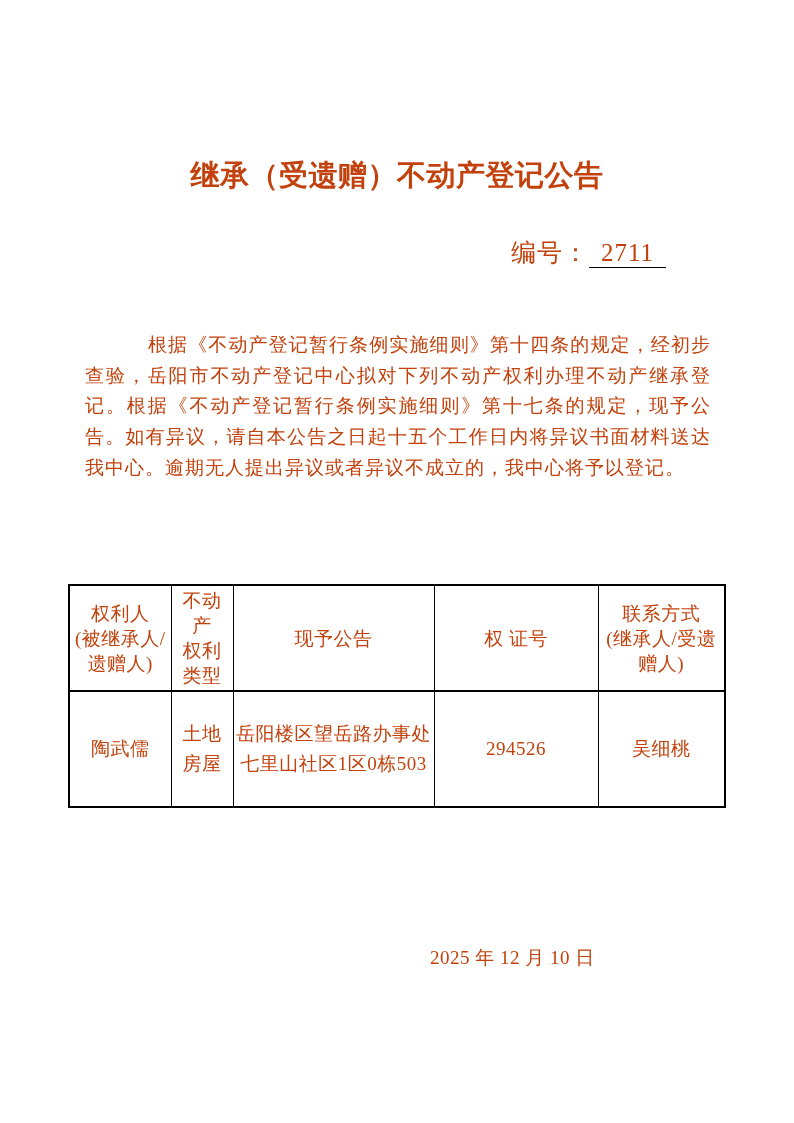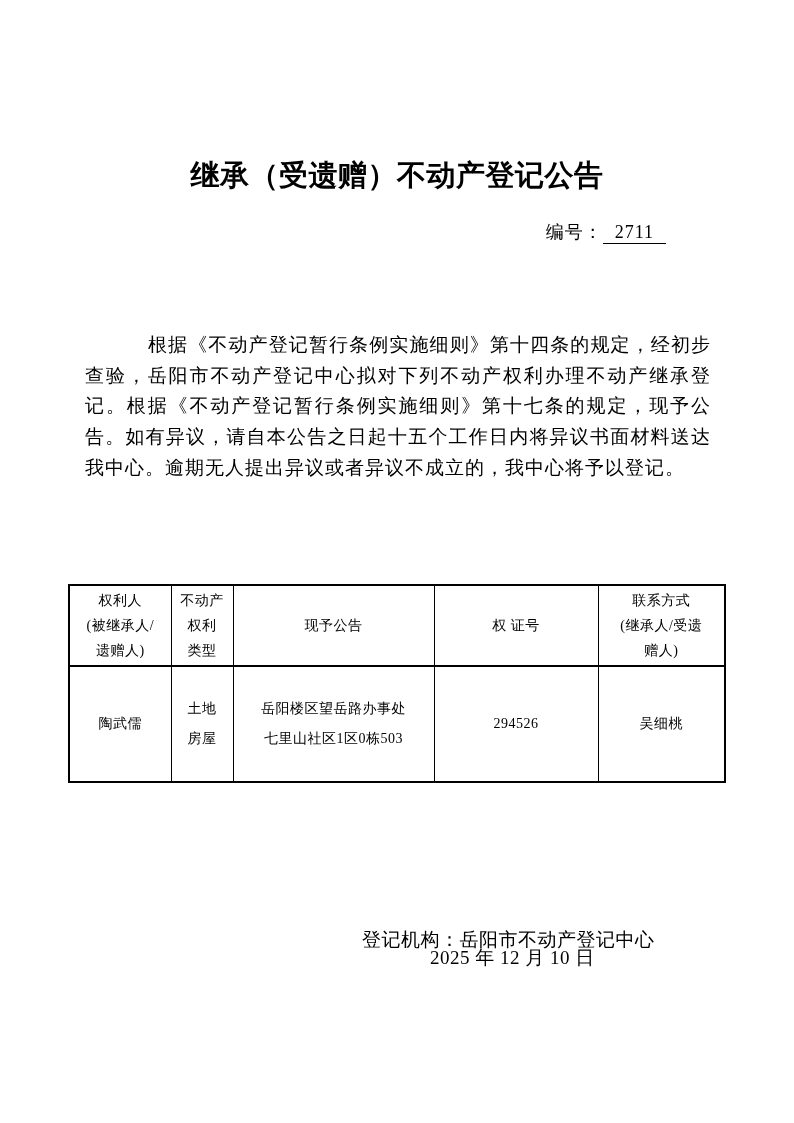--- a/index.html
+++ b/index.html
@@ -2,41 +2,41 @@
 <html><head>
 <meta charset="utf-8">
 <style>
   html, body { margin: 0; padding: 0; background: #ffffff; }
   .page {
     position: relative;
     width: 794px;
     height: 1123px;
     margin: 0 auto;
     background: #ffffff;
-    color: #000000;
+    color: #c2410c;
     font-family: "Liberation Serif", "DejaVu Serif", serif;
     overflow: hidden;
   }
   .title {
     position: absolute;
     top: 156px;
     left: 0;
     width: 100%;
     margin: 0;
     text-align: center;
     font-family: "Liberation Sans", "DejaVu Sans", sans-serif;
     font-weight: bold;
     font-size: 29px;
     letter-spacing: 0.5px;
   }
   .doc-no {
     position: absolute;
-    top: 220px;
+    top: 236px;
     right: 128px;
-    font-size: 18px;
+    font-size: 25px;
     letter-spacing: 1px;
   }
   .u { border-bottom: 1.4px solid #000; }
   .num-u { padding: 0 12px 1px 12px; }
   .body-text {
     position: absolute;
     top: 330px;
     left: 85px;
     width: 626px;
     font-size: 19px;
@@ -48,21 +48,21 @@
   .para { margin: 0; text-indent: 63px; }
   .addr-u { margin-left: 14px; padding-bottom: 1px; }
   .phone-u { margin-left: 8px; padding: 0 20px 1px 8px; }
   .notice-table {
     position: absolute;
     top: 584px;
     left: 68px;
     border-collapse: collapse;
     table-layout: fixed;
     border: 2px solid #000;
-    font-size: 14px;
+    font-size: 19px;
   }
   .notice-table th, .notice-table td {
     border: 1px solid #000;
     font-weight: normal;
     text-align: center;
     vertical-align: middle;
     white-space: pre-line;
     padding: 2px;
     letter-spacing: 0.5px;
     overflow: hidden;
@@ -128,17 +128,16 @@
         <td>土地
 房屋</td>
         <td>岳阳楼区望岳路办事处
 七里山社区1区0栋503</td>
         <td>294526</td>
         <td>吴细桃</td>
       </tr>
     </tbody>
   </table>
 
-  <div class="agency-line"><span>登记机构：</span><span>岳阳市不动产登记中心</span></div>
 
   <div class="date-line">2025 年 12 月 10 日</div>
 
 </div>
 
 </body></html>

